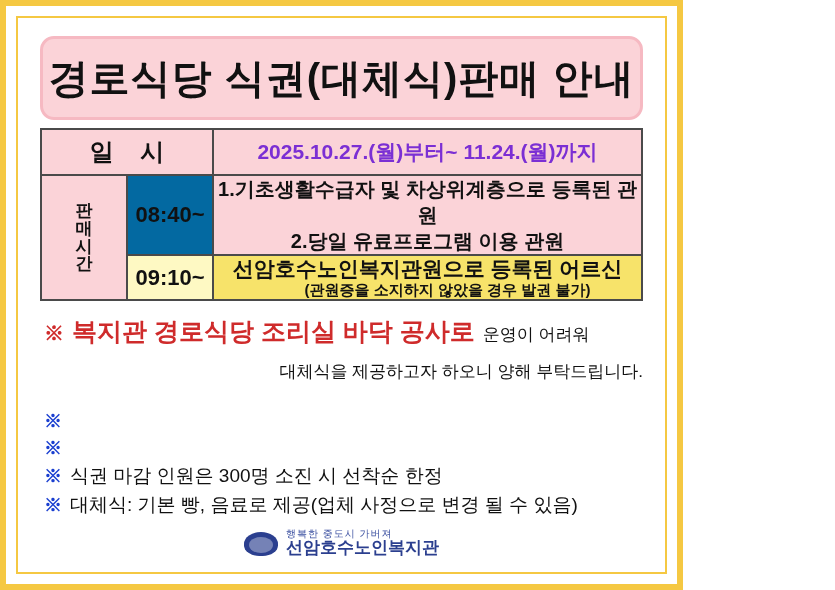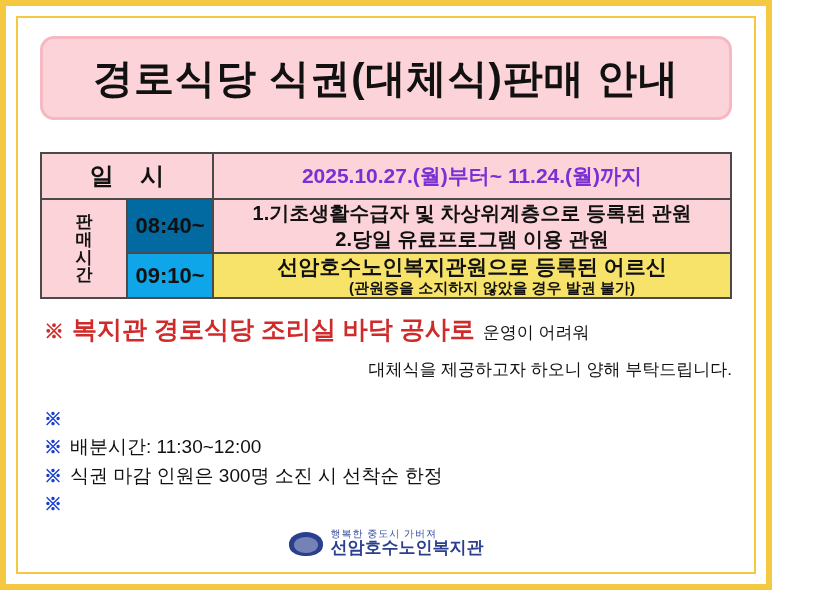--- a/index.html
+++ b/index.html
@@ -8,21 +8,21 @@
   }
   body {
     width: 835px;
     height: 590px;
     background: #ffffff;
     font-family: "Liberation Sans", sans-serif;
     overflow: hidden;
   }
   .poster {
     position: relative;
-    width: 772px;
+    width: 683px;
     height: 590px;
     box-sizing: border-box;
     background: #ffffff;
     border: 6px solid #f5c842;
     padding: 0;
   }
   .inner {
     position: absolute;
     left: 10px;
     top: 10px;
@@ -53,21 +53,21 @@
   .title-text {
     font-size: 40px;
     font-weight: bold;
     color: #111111;
     letter-spacing: 1px;
     white-space: nowrap;
   }
 
   
   table.info {
-    margin-top: 32px;
+    margin-top: 8px;
     width: 100%;
     border-collapse: collapse;
     table-layout: fixed;
   }
   table.info td {
     border: 2px solid #4a4a4a;
     padding: 0;
     vertical-align: middle;
     text-align: center;
   }
@@ -101,21 +101,21 @@
   }
   .cell-time {
     width: 124px;
     background: #0369a1;
     font-size: 22px;
     font-weight: bold;
     color: #111111;
   }
   .cell-time2 {
     width: 124px;
-    background: #0ea5e9;
+    background: #fef9c3;
     font-size: 22px;
     font-weight: bold;
     color: #111111;
   }
   .cell-desc {
     background: #fbd3d8;
     text-align: left;
     padding: 4px 8px 4px 10px;
     font-size: 20px;
     font-weight: bold;
@@ -289,28 +289,28 @@
         <span class="notice1-tail">운영이 어려워</span>
       </div>
       <div class="notice2">대체식을 제공하고자 하오니 양해 부탁드립니다.</div>
 
       <div class="blue-block">
         <div class="bl-row">
           <span class="star-b">※</span>
         </div>
         <div class="bl-row">
           <span class="star-b">※</span>
-          <span class="bl-text">배분시간: 11:30~12:00</span>
         </div>
         <div class="bl-row">
           <span class="star-b">※</span>
           <span class="bl-text">식권 마감 인원은 300명 소진 시 선착순 한정</span>
         </div>
         <div class="bl-row">
           <span class="star-b">※</span>
+          <span class="bl-text">대체식: 기본 빵, 음료로 제공(업체 사정으로 변경 될 수 있음)</span>
         </div>
       </div>
 
       <div class="footer">
         <div class="logo-mark">
           <div class="swoosh"></div>
         </div>
         <div class="logo-txt">
           <span class="logo-small">행복한 중도시 가버져</span>
           <span class="logo-main">선암호수노인복지관</span>

